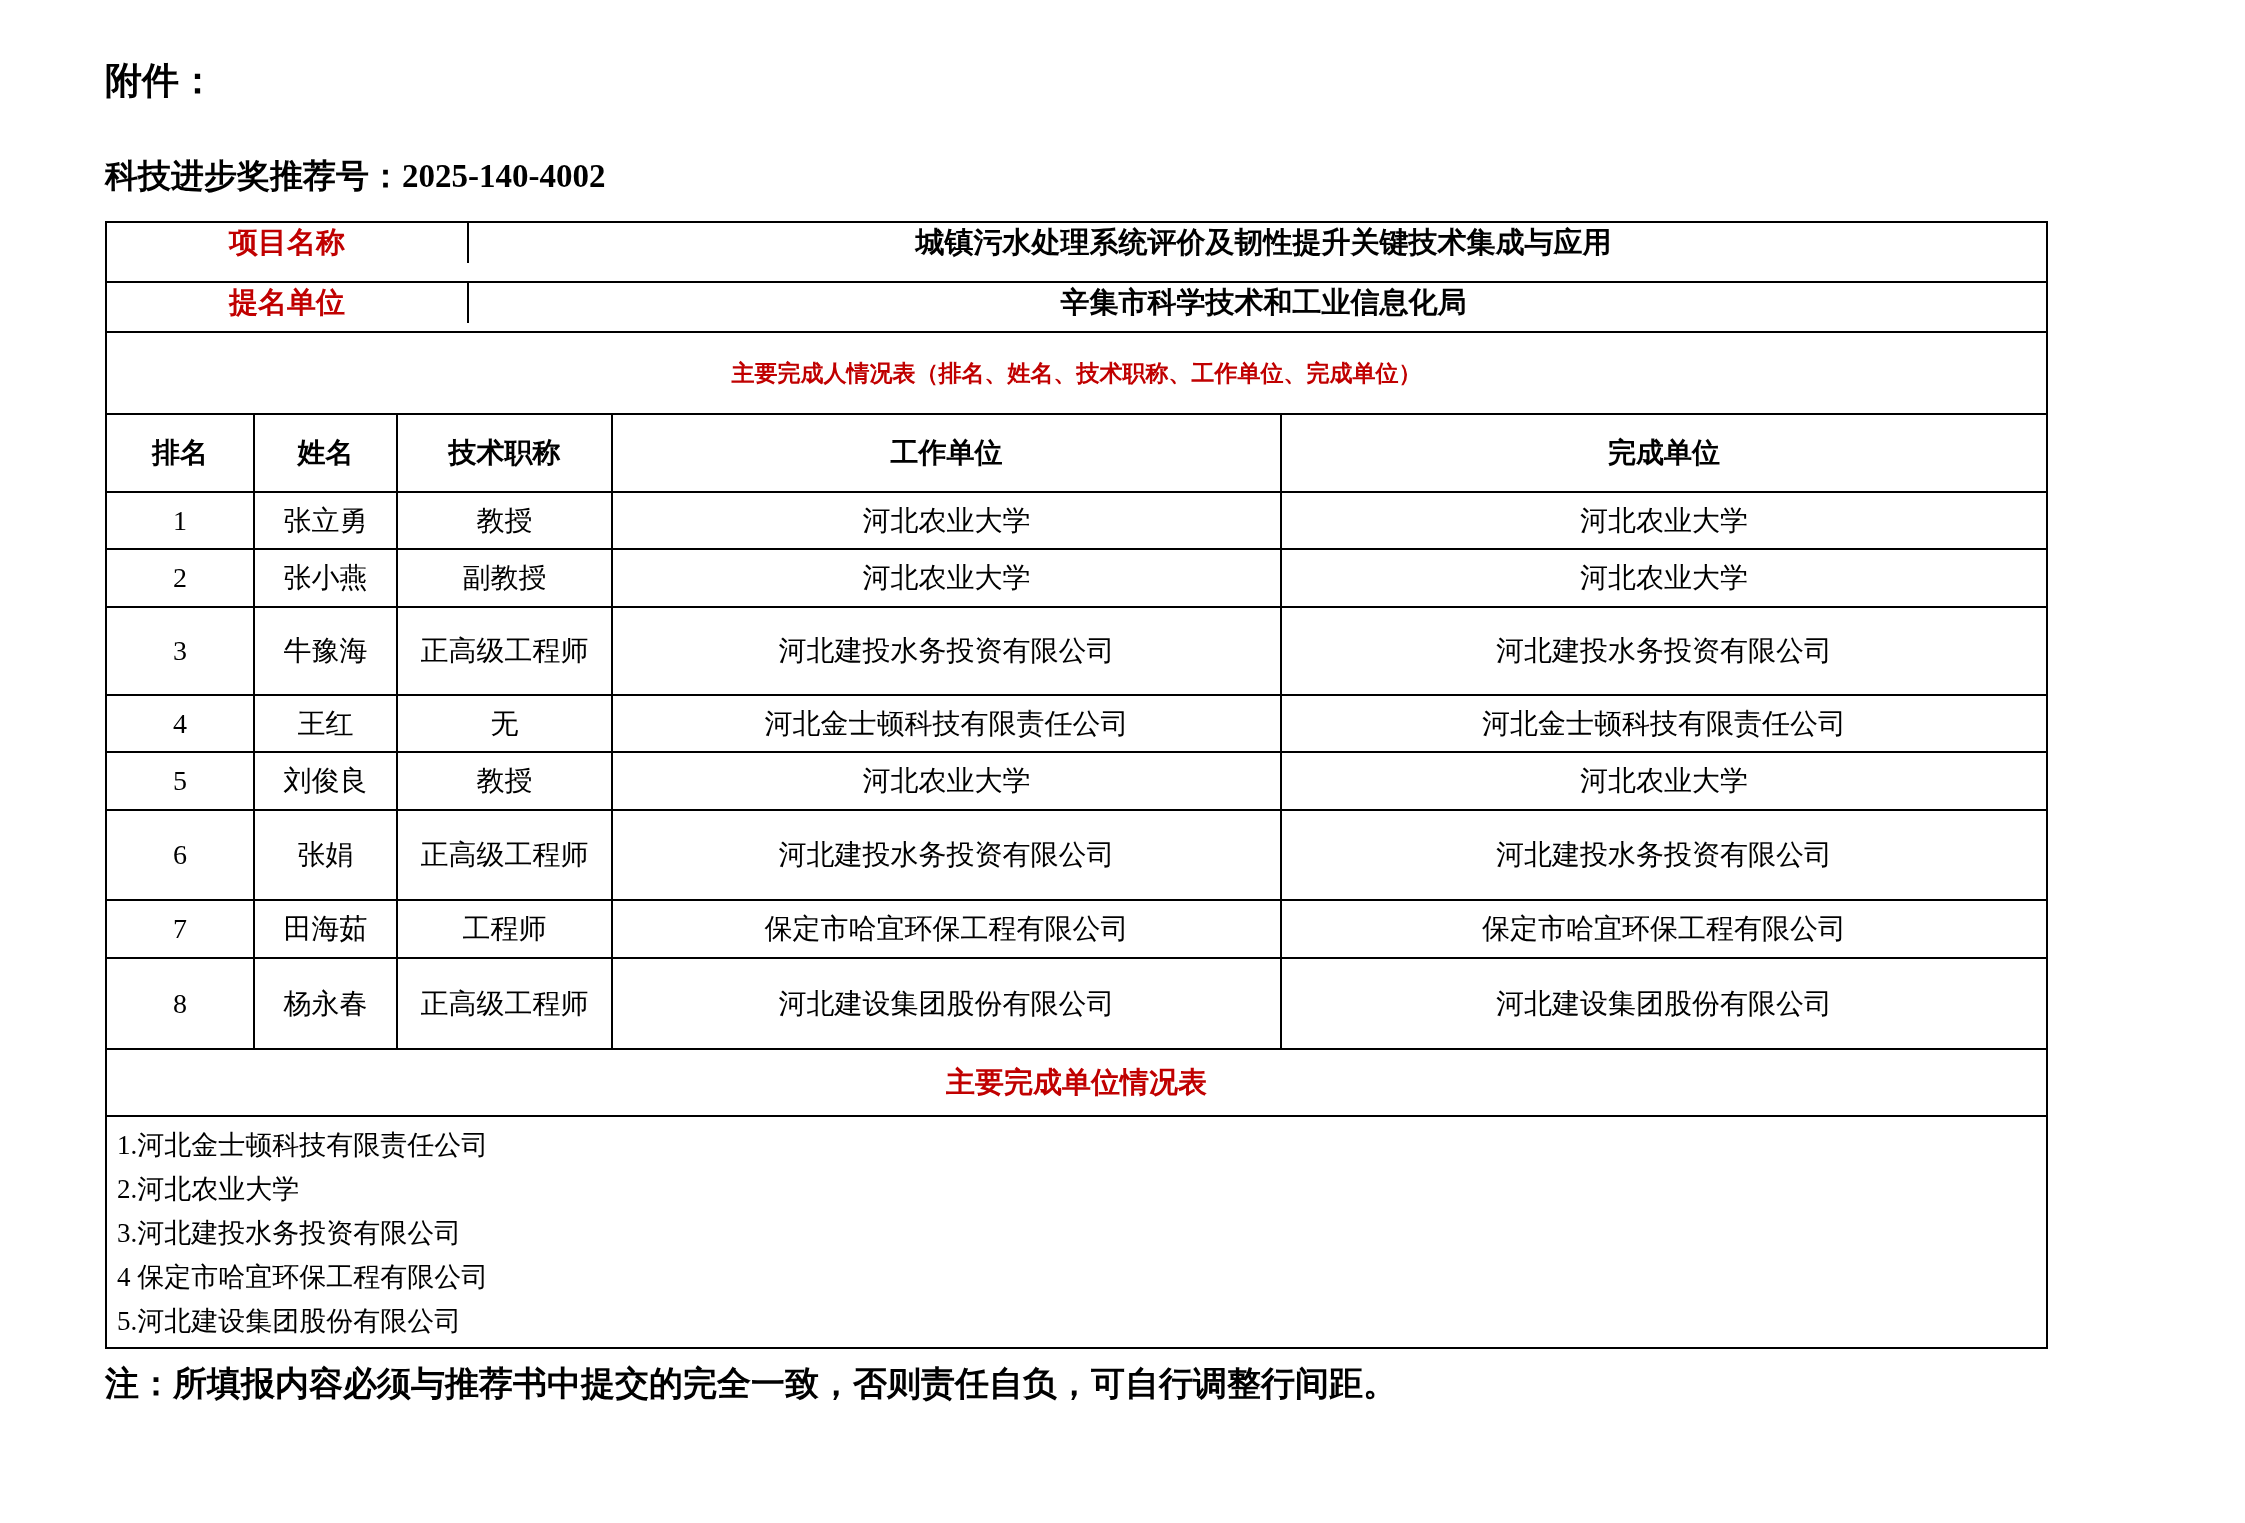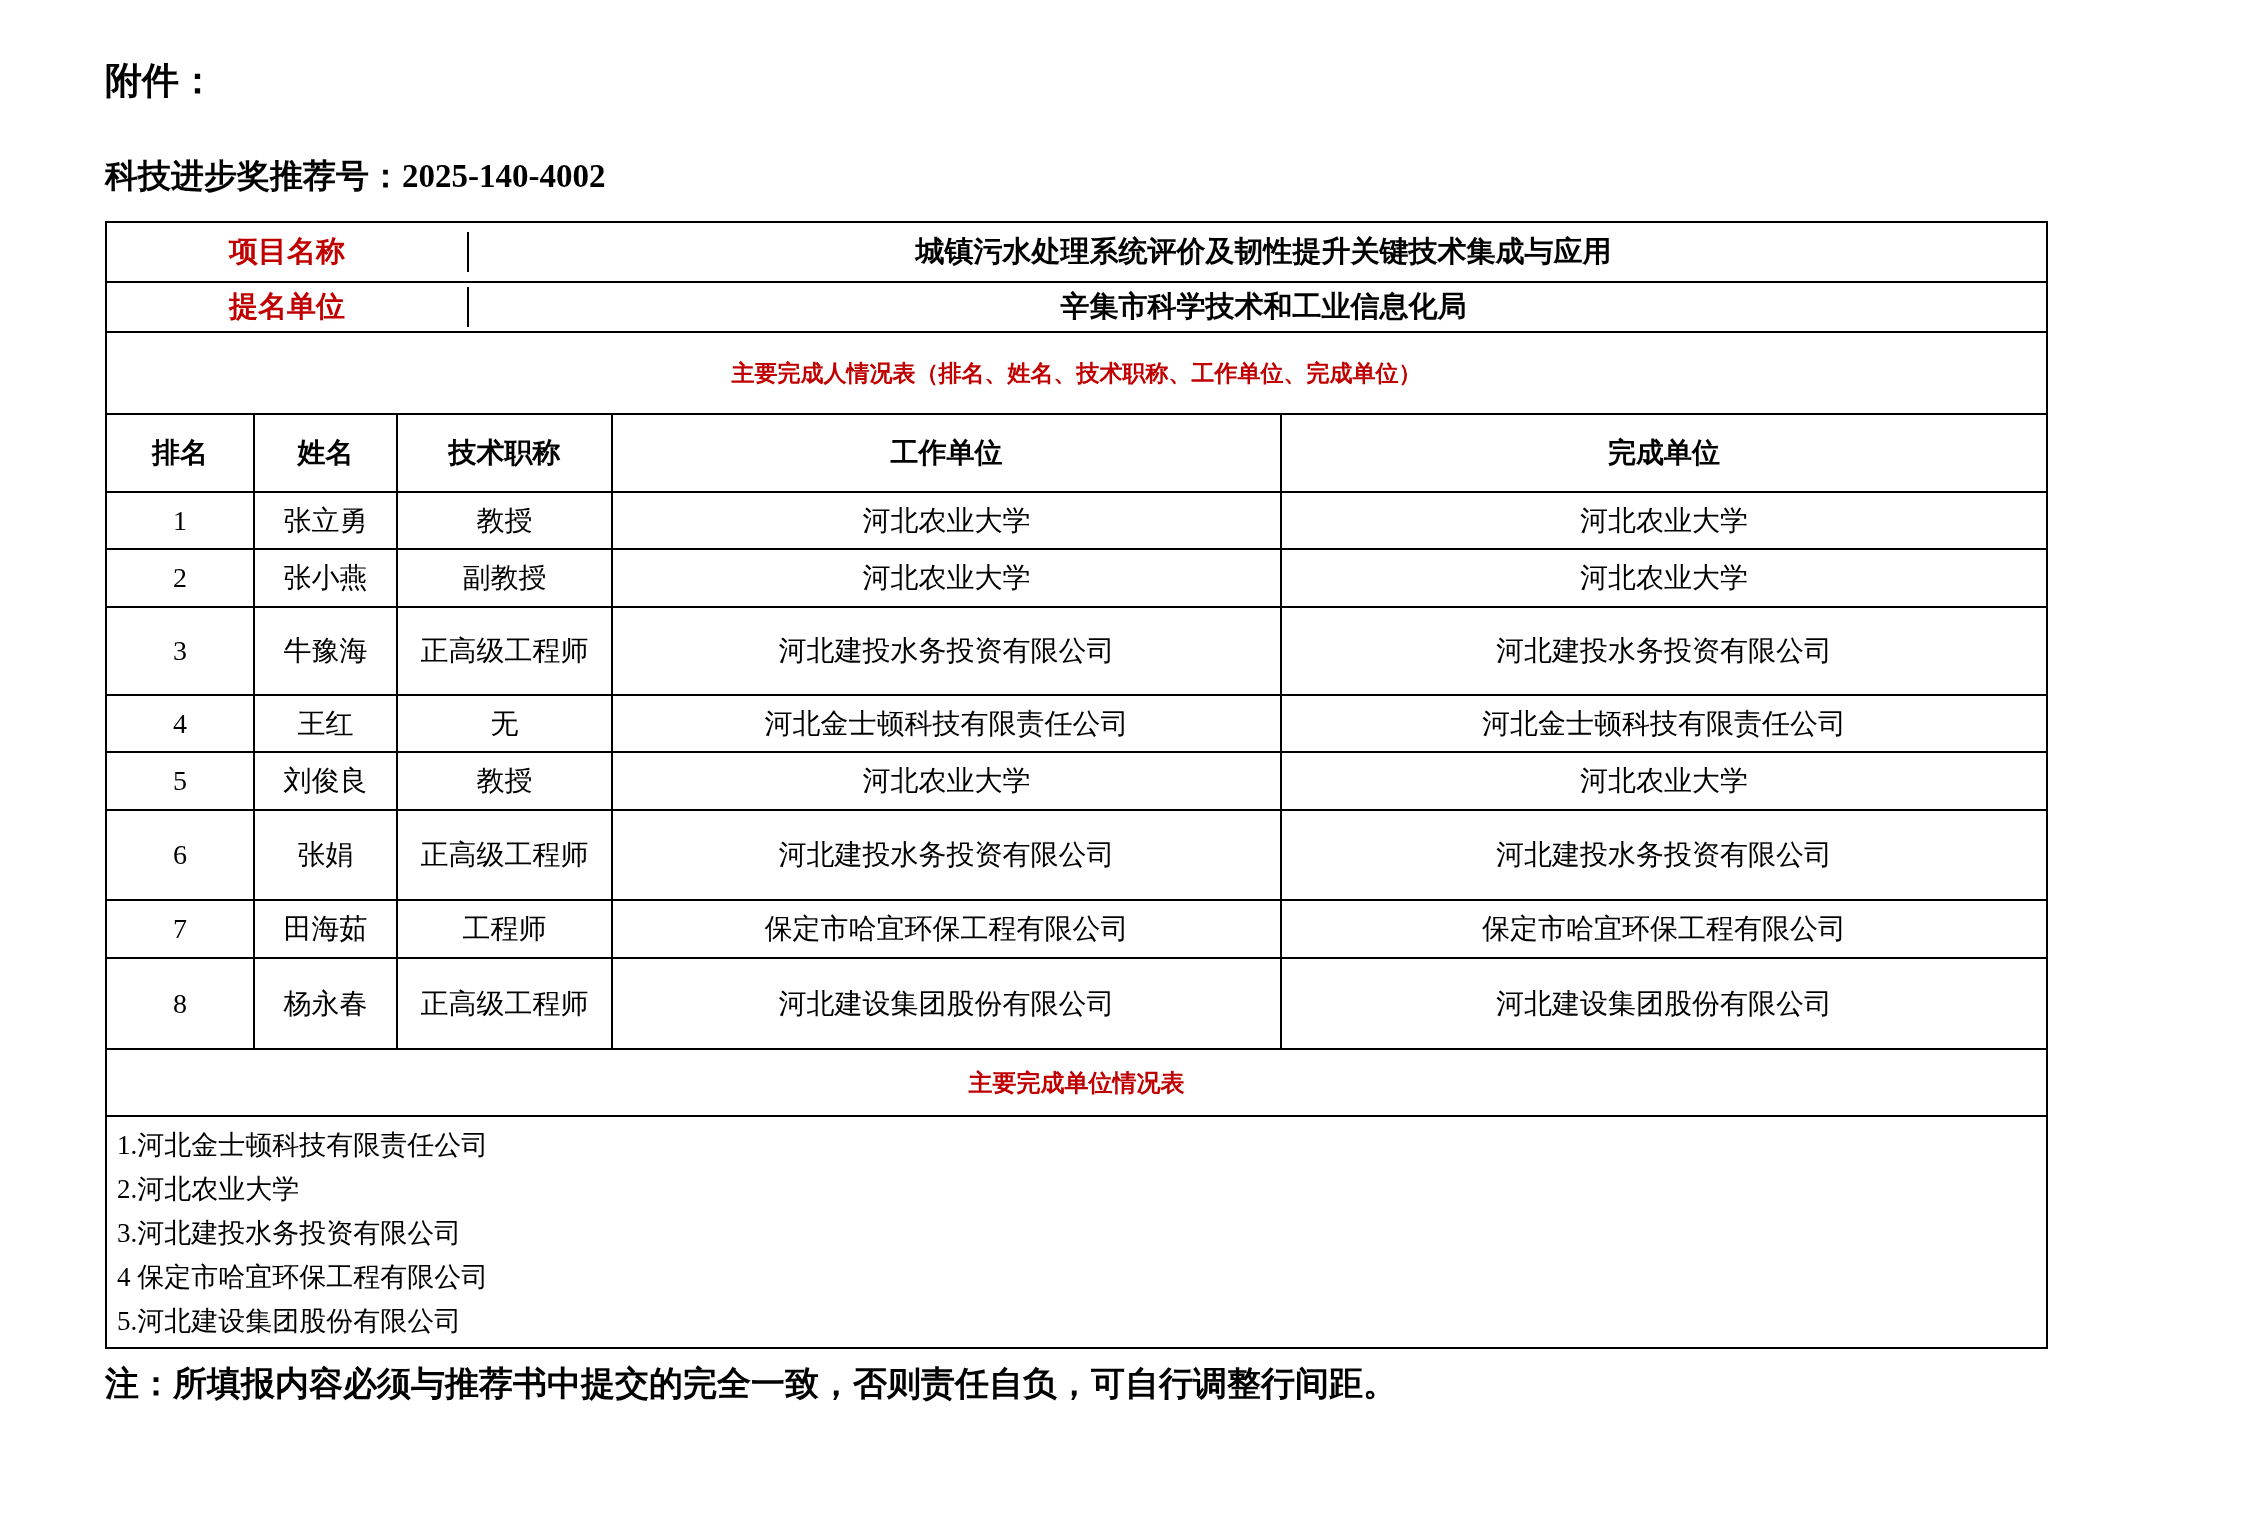--- a/index.html
+++ b/index.html
@@ -30,21 +30,21 @@
     font-weight: bold;
   }
   .doc-table {
     margin-top: 22px;
     width: 1943px;
     box-sizing: border-box;
     border: 2px solid #000000;
   }
   .info-row {
     display: flex;
-    align-items: center;
+    align-items: flex-start;
     border-bottom: 2px solid #000000;
     box-sizing: border-box;
   }
   .info-row.row-a { height: 60px; }
   .info-row.row-b { height: 50px; }
   .info-label {
     width: 362px;
     box-sizing: border-box;
     border-right: 2px solid #000000;
     display: flex;
@@ -100,21 +100,21 @@
   tr.h-s2   { height: 58px; }
   tr.h-d1   { height: 88px; }
   tr.h-d2   { height: 90px; }
   .section-title-2 {
     height: 67px;
     box-sizing: border-box;
     border-bottom: 2px solid #000000;
     display: flex;
     align-items: center;
     justify-content: center;
-    font-size: 24px;
+    font-size: 29px;
     font-weight: bold;
     color: #c00000;
   }
   .unit-list {
     height: 230px;
     box-sizing: border-box;
     padding: 6px 0 0 10px;
   }
   .unit-list .unit-item {
     font-size: 27px;

